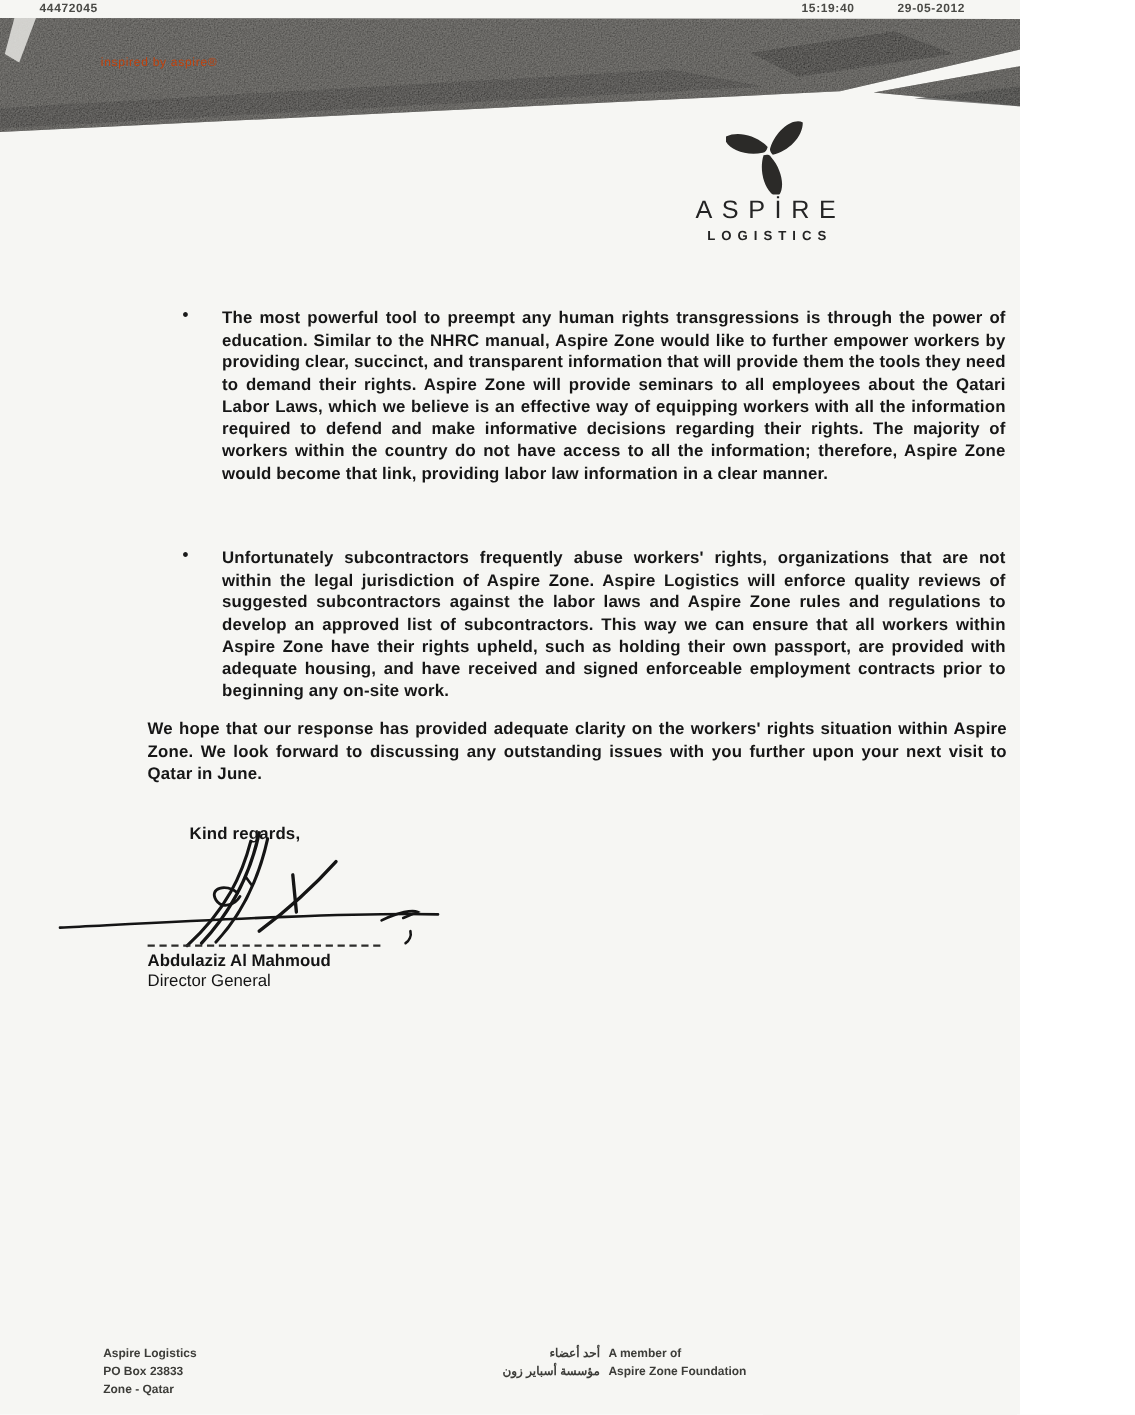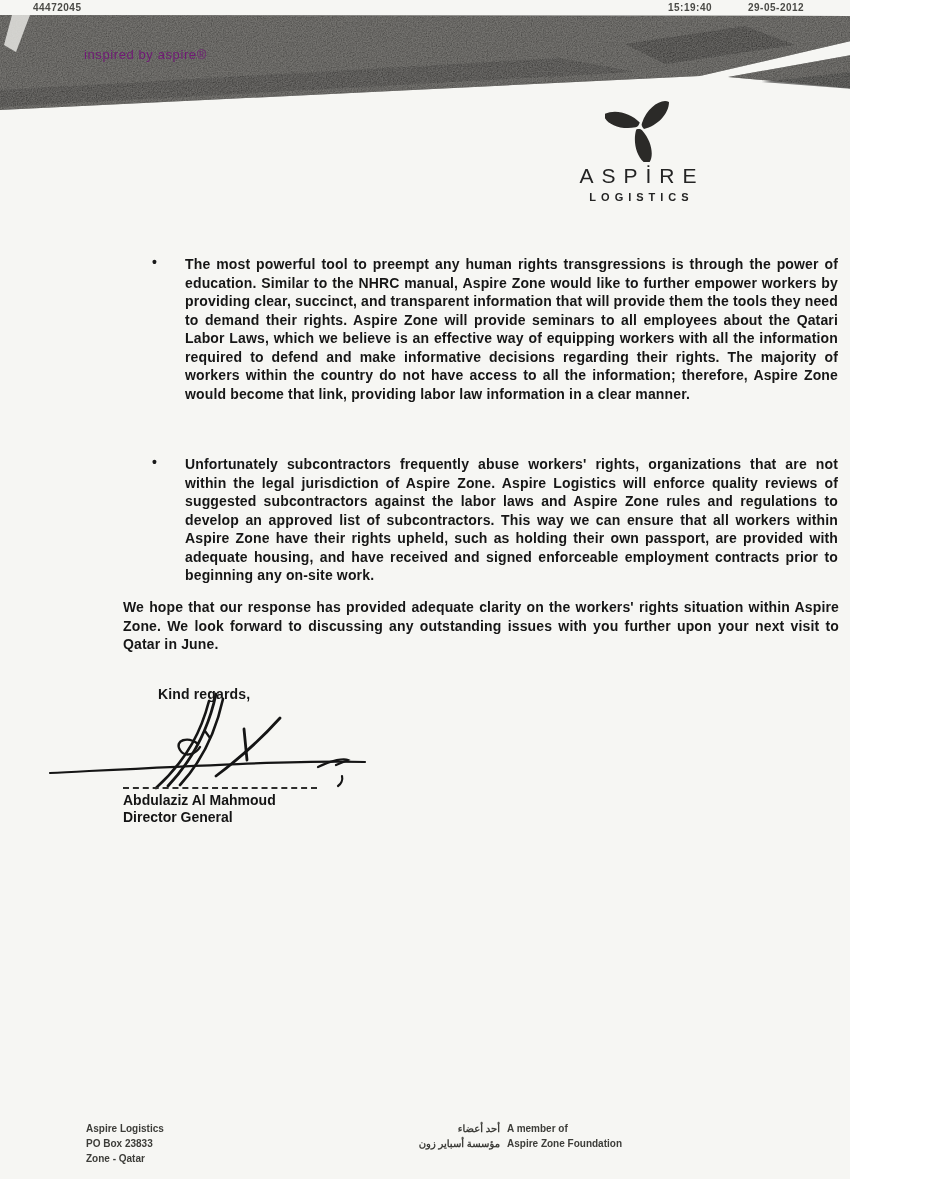--- a/index.html
+++ b/index.html
@@ -12,21 +12,21 @@
   .fax-header span { position:absolute; top:2px; font-size:10px; font-weight:bold; color:#4a4a46; letter-spacing:.5px; }
   .fax-number { left:33px; }
   .fax-time   { left:668px; }
   .fax-date   { left:748px; }
   .fax-page   { left:884px; }
 
   
   .banner-svg { position:absolute; left:0; top:0; }
   .tagline {
     position:absolute; left:84px; top:47px;
-    font-size:13px; letter-spacing:.6px; color:#701a75;
+    font-size:10px; letter-spacing:.6px; color:#c2410c;
   }
 
   
   .logo { position:absolute; left:570px; top:92px; width:140px; text-align:center; }
   .logo-mark { display:block; margin:0 auto; }
   .brand { font-size:21px; letter-spacing:8px; color:#242424; margin-top:2px; white-space:nowrap; margin-left:4px; }
   .division { font-size:11px; font-weight:bold; letter-spacing:5px; color:#242424; margin-top:3px; margin-left:3px; }
 
   
   .bodytext { font-size:14px; font-weight:bold; line-height:18.5px; letter-spacing:.15px; color:#161616; text-align:justify; margin:0; }
@@ -35,21 +35,21 @@
   .bullet-2 { top:455px; }
   .bullet .dot { position:absolute; left:4px; top:-1px; font-size:14px; font-weight:bold; }
   .bullet p { margin:0 0 0 37px; }
   .closing { position:absolute; left:123px; top:598px; width:716px; }
   .salutation { position:absolute; left:123px; top:685px;padding-left:35px; }
 
   
   .signature-svg { position:absolute; left:40px; top:688px; }
   .sig-rule { position:absolute; left:123px; top:787px; width:194px; border-top:2px dashed #2d2d2b; }
   .sig-name  { position:absolute; left:123px; top:792px; font-size:14px; font-weight:bold; color:#141414; }
-  .sig-title { position:absolute; left:123px; top:809px; font-size:14px; font-weight:bold; color:#141414; }
+  .sig-title { position:absolute; left:123px; top:809px; font-size:14px; font-weight:normal; color:#141414; }
 
   
   .f-col { position:absolute; top:1121px; font-size:10px; font-weight:bold; color:#3d3d39; line-height:15px; }
   .f-address { left:86px; }
   .f-contact { left:205px; }
   .f-arabic  { left:380px; width:120px; text-align:right; direction:rtl; }
   .f-member  { left:507px; }
   .f-col div { white-space:nowrap; }
 </style>
 </head>

